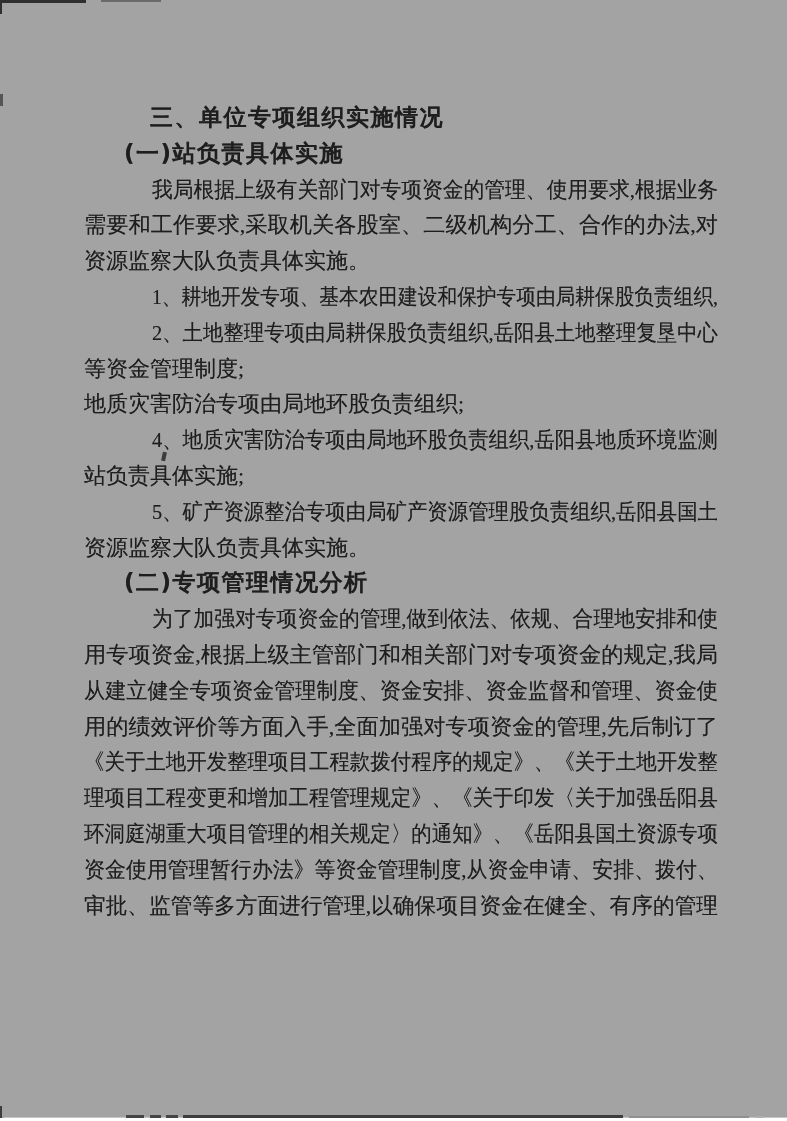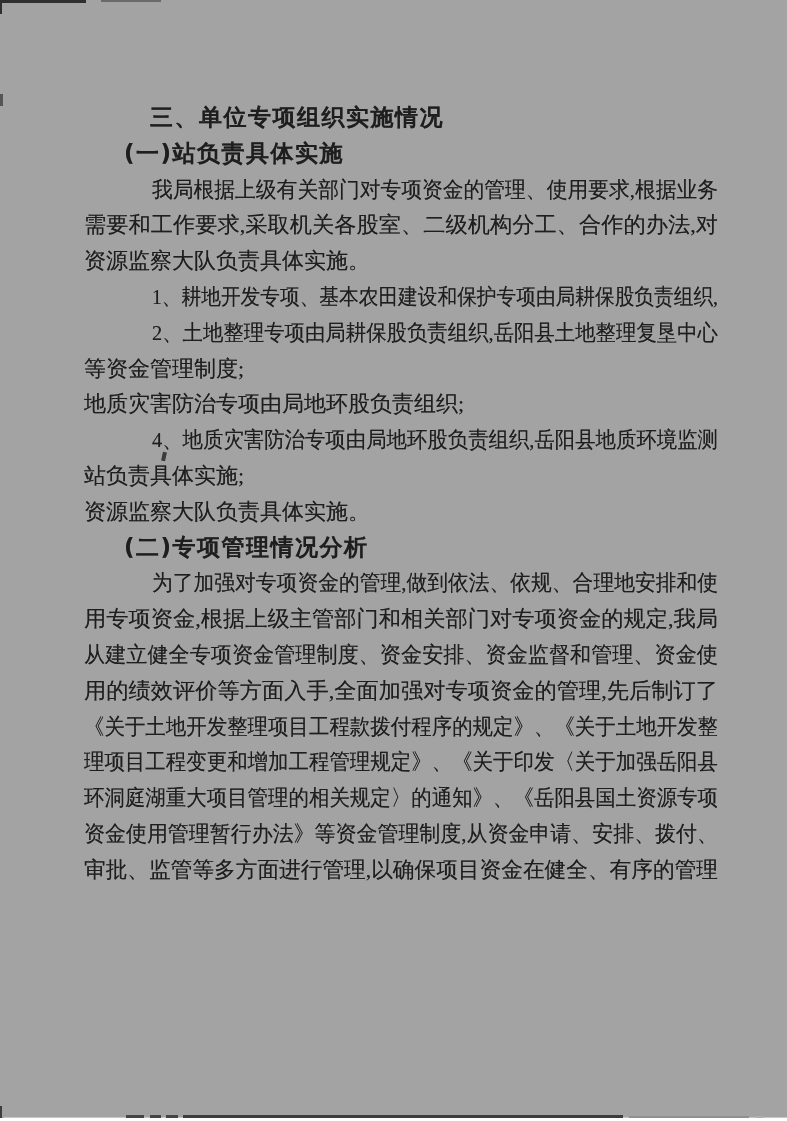--- a/index.html
+++ b/index.html
@@ -67,20 +67,21 @@
       <div class="line h2 indent"><span class="line-text">(一)站负责具体实施</span></div>
       <div class="line body indent"><span class="line-text" style="transform: scaleX(0.94412);">我局根据上级有关部门对专项资金的管理、使用要求,根据业务</span></div>
       <div class="line body"><span class="line-text" style="transform: scaleX(1.01116);">需要和工作要求,采取机关各股室、二级机构分工、合作的办法,对</span></div>
       <div class="line body"><span class="line-text">资源监察大队负责具体实施。</span></div>
       <div class="line body indent"><span class="line-text" style="transform: scaleX(0.894862);">1、耕地开发专项、基本农田建设和保护专项由局耕保股负责组织,</span></div>
       <div class="line body indent"><span class="line-text" style="transform: scaleX(0.927109);">2、土地整理专项由局耕保股负责组织,岳阳县土地整理复垦中心</span></div>
       <div class="line body"><span class="line-text">等资金管理制度;</span></div>
       <div class="line body"><span class="line-text">地质灾害防治专项由局地环股负责组织;</span></div>
       <div class="line body indent"><span class="line-text" style="transform: scaleX(0.927109);">4、地质灾害防治专项由局地环股负责组织,岳阳县地质环境监测</span></div>
       <div class="line body"><span class="line-text">站负责具体实施;</span></div>
+      <div class="line body indent"><span class="line-text" style="transform: scaleX(0.927109);">5、矿产资源整治专项由局矿产资源管理股负责组织,岳阳县国土</span></div>
       <div class="line body"><span class="line-text">资源监察大队负责具体实施。</span></div>
       <div class="line h2 indent"><span class="line-text">(二)专项管理情况分析</span></div>
       <div class="line body indent"><span class="line-text" style="transform: scaleX(0.94412);">为了加强对专项资金的管理,做到依法、依规、合理地安排和使</span></div>
       <div class="line body"><span class="line-text" style="transform: scaleX(1.01116);">用专项资金,根据上级主管部门和相关部门对专项资金的规定,我局</span></div>
       <div class="line body"><span class="line-text" style="transform: scaleX(0.960606);">从建立健全专项资金管理制度、资金安排、资金监督和管理、资金使</span></div>
       <div class="line body"><span class="line-text" style="transform: scaleX(1.01116);">用的绩效评价等方面入手,全面加强对专项资金的管理,先后制订了</span></div>
       <div class="line body"><span class="line-text" style="transform: scaleX(0.929619);">《关于土地开发整理项目工程款拨付程序的规定》、《关于土地开发整</span></div>
       <div class="line body"><span class="line-text" style="transform: scaleX(0.929619);">理项目工程变更和增加工程管理规定》、《关于印发〈关于加强岳阳县</span></div>
       <div class="line body"><span class="line-text" style="transform: scaleX(0.929619);">环洞庭湖重大项目管理的相关规定〉的通知》、《岳阳县国土资源专项</span></div>
       <div class="line body"><span class="line-text" style="transform: scaleX(0.952667);">资金使用管理暂行办法》等资金管理制度,从资金申请、安排、拨付、</span></div>

